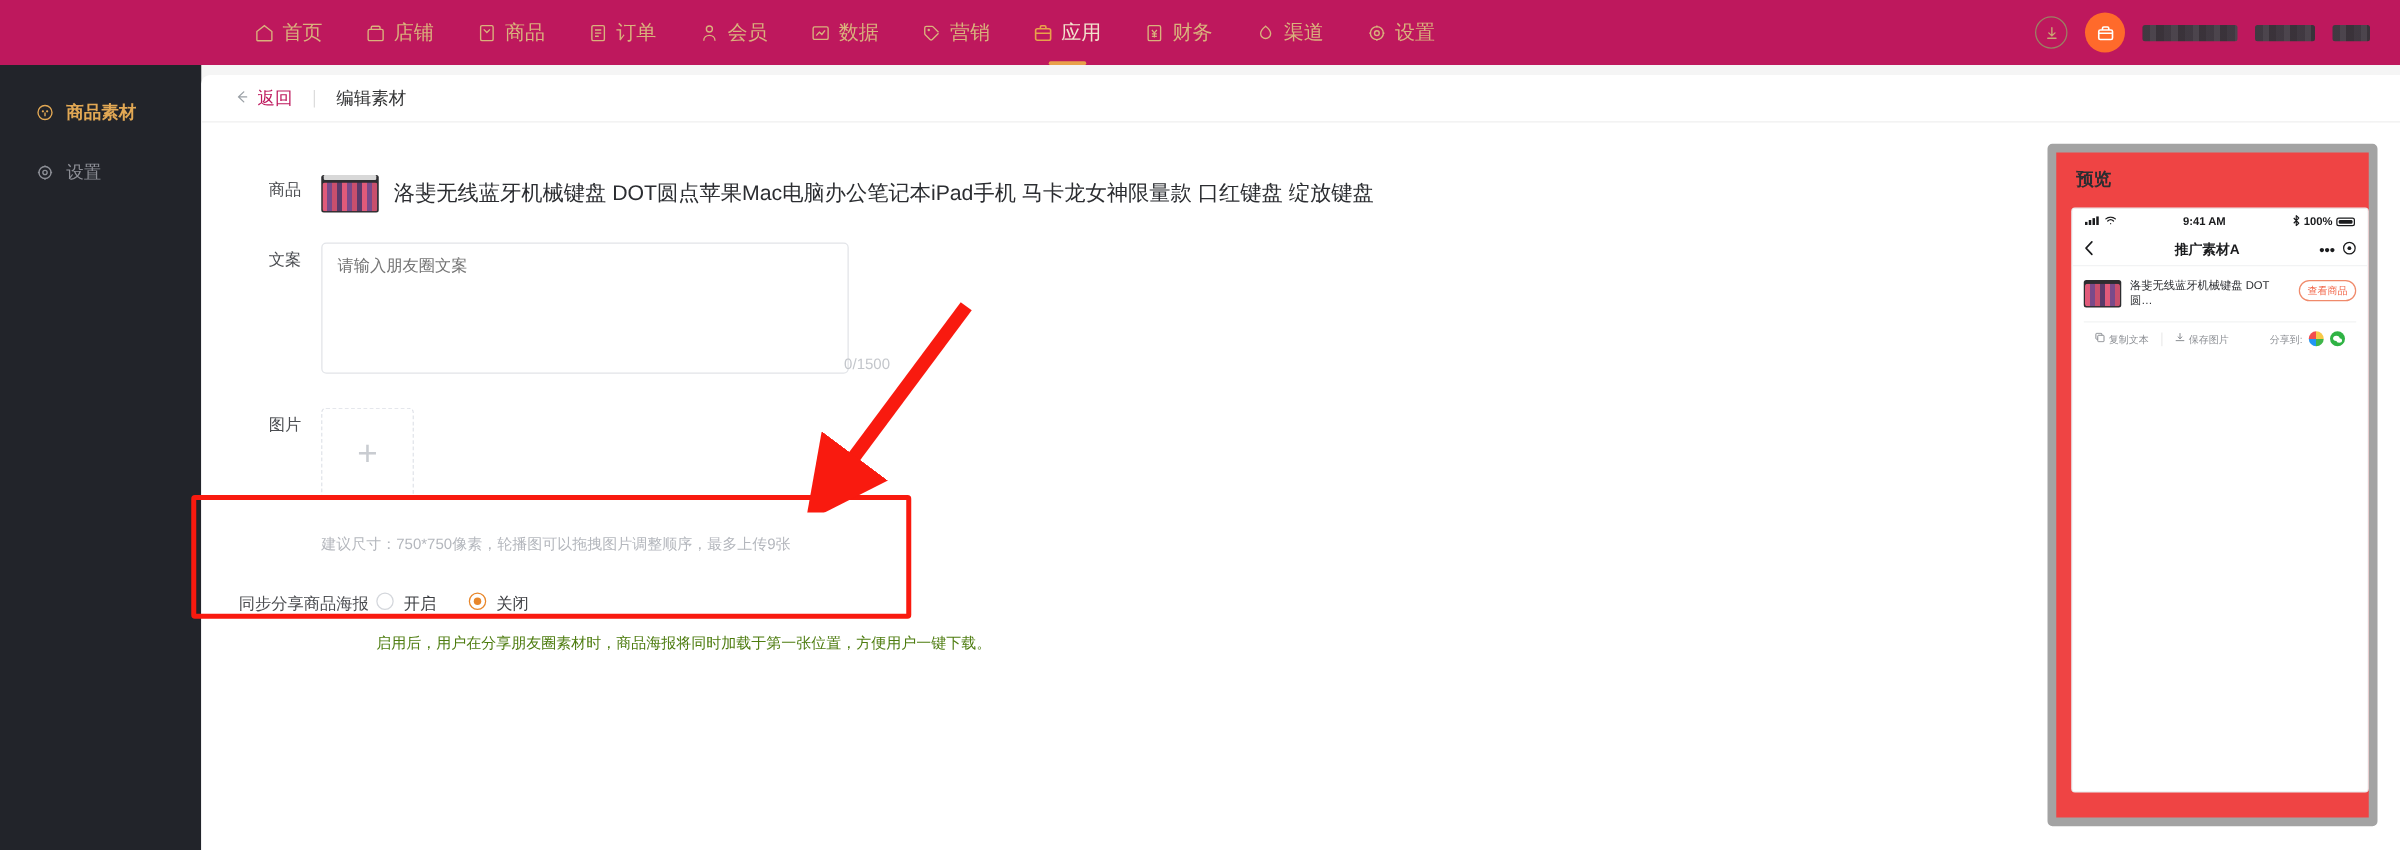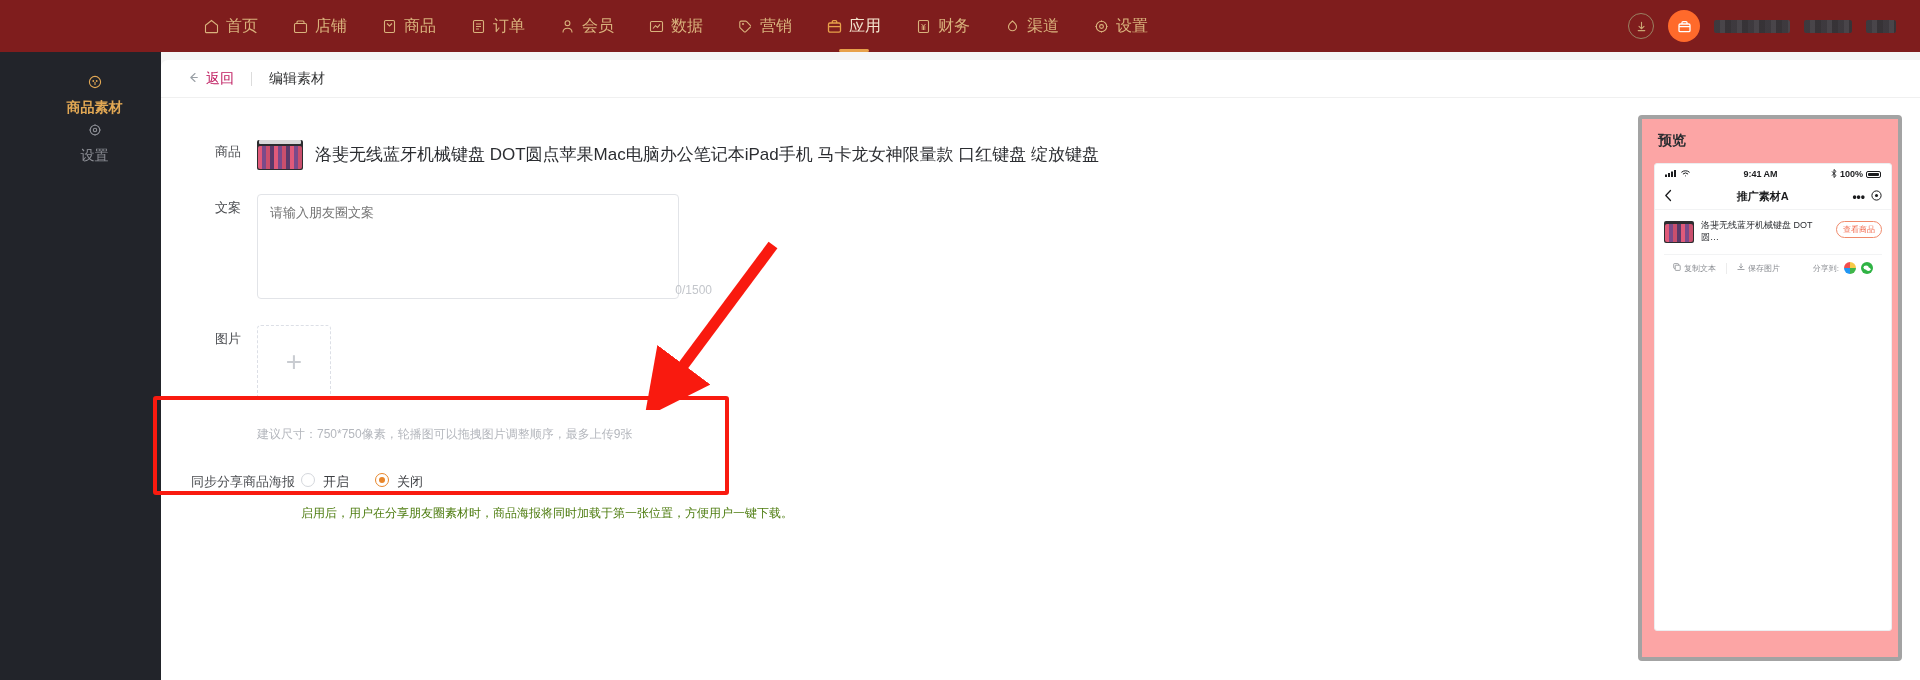--- a/index.html
+++ b/index.html
@@ -7,21 +7,21 @@
     width: 1920px; height: 680px;
     font-family: "Liberation Sans", "DejaVu Sans", sans-serif;
     background: #f5f5f5;
     overflow: hidden;
   }
 
   
   .topnav {
     position: absolute; top: 0; left: 0;
     width: 1920px; height: 52px;
-    background: #7f1d1d;
+    background: #be185d;
     display: flex; align-items: center;
   }
   .nav-items { display: flex; align-items: center; margin-left: 186px; }
   .nav-item {
     display: flex; align-items: center; gap: 6px;
     color: #d9b27c; font-size: 16px;
     padding: 0 17px; height: 52px; cursor: pointer;
     position: relative;
   }
   .nav-item.active { color: #f2e3cd; }
@@ -55,21 +55,21 @@
 
   
   .sidebar {
     position: absolute; top: 52px; left: 0;
     width: 161px; height: 628px; background: #22242a;
     padding-top: 22px;
   }
   .side-item {
     display: flex; align-items: center; gap: 9px;
     height: 32px; padding-left: 28px; margin-bottom: 16px;
-    font-size: 14px; color: #8d8f96; cursor: pointer; flex-direction: column;
+    font-size: 14px; color: #8d8f96; cursor: pointer;
   }
   .side-item.active { color: #e2a854; font-weight: bold; }
   .side-ico { width: 16px; height: 16px; display:inline-block; }
 
   
   .content {
     position: absolute; top: 60px; left: 161px;
     width: 1759px; height: 620px;
     background: #ffffff; border-radius: 7px 0 0 0;
   }
@@ -140,21 +140,21 @@
     display:flex; align-items:center; justify-content:center;
   }
   .radio.on { border-color:#e8862a; }
   .radio.on:after { content:""; width:6px; height:6px; border-radius:50%; background:#e8862a; }
   .sync-desc { font-size: 12px; color:#4d7c0f; margin-top: 14px; margin-left: 110px; }
 
   
   .preview {
     position: absolute; right: 18px; top: 55px;
     width: 264px; height: 546px;
-    background: #fca5a5; border: 4px solid #a3a3a3; border-radius: 4px;
+    background: #ef4444; border: 7px solid #a3a3a3; border-radius: 4px;
   }
   .pv-title { font-size: 14px; color: #2b2d31; padding: 13px 0 11px 16px; font-weight: 600; }
   .phone {
     margin: 2px 12px 0 12px; width: 238px; height: 468px;
     background: #fff; border: 1px solid #eceef0; border-radius: 3px;
     overflow: hidden;
   }
   .status-bar {
     height: 20px; display:flex; align-items:center; justify-content:space-between;
     padding: 0 10px; font-size: 9px; color:#1b1c1e; font-weight:bold;

